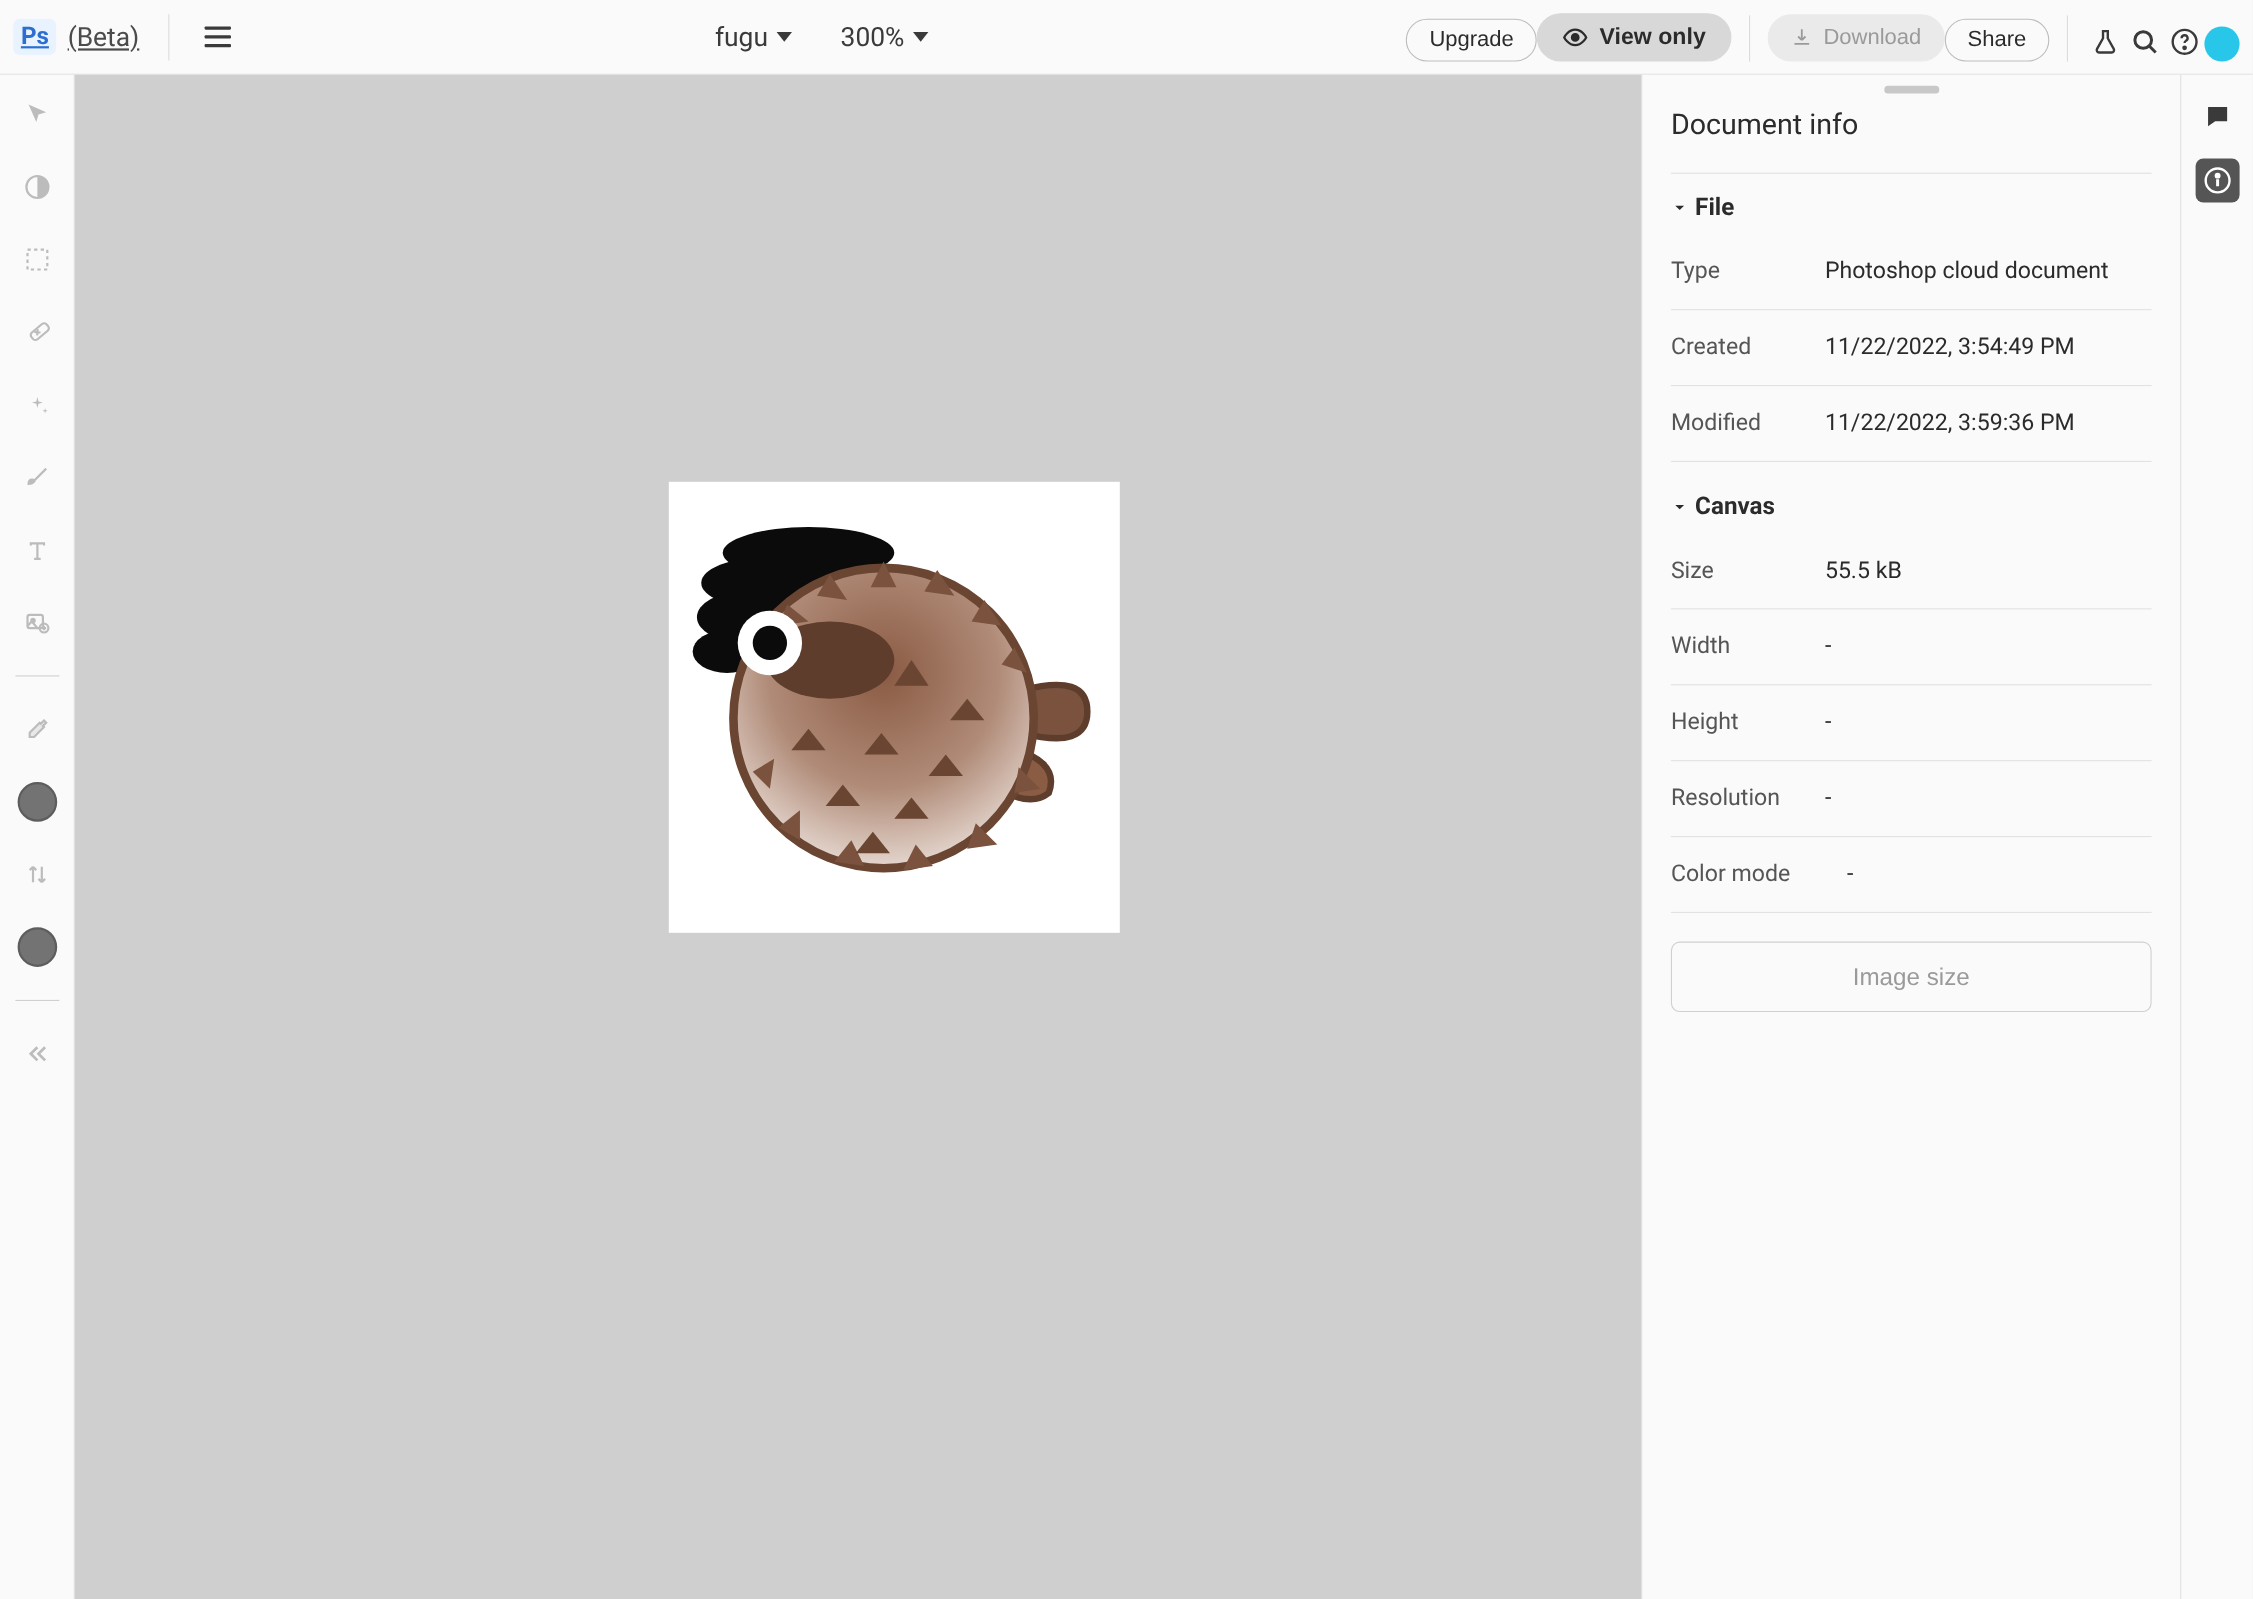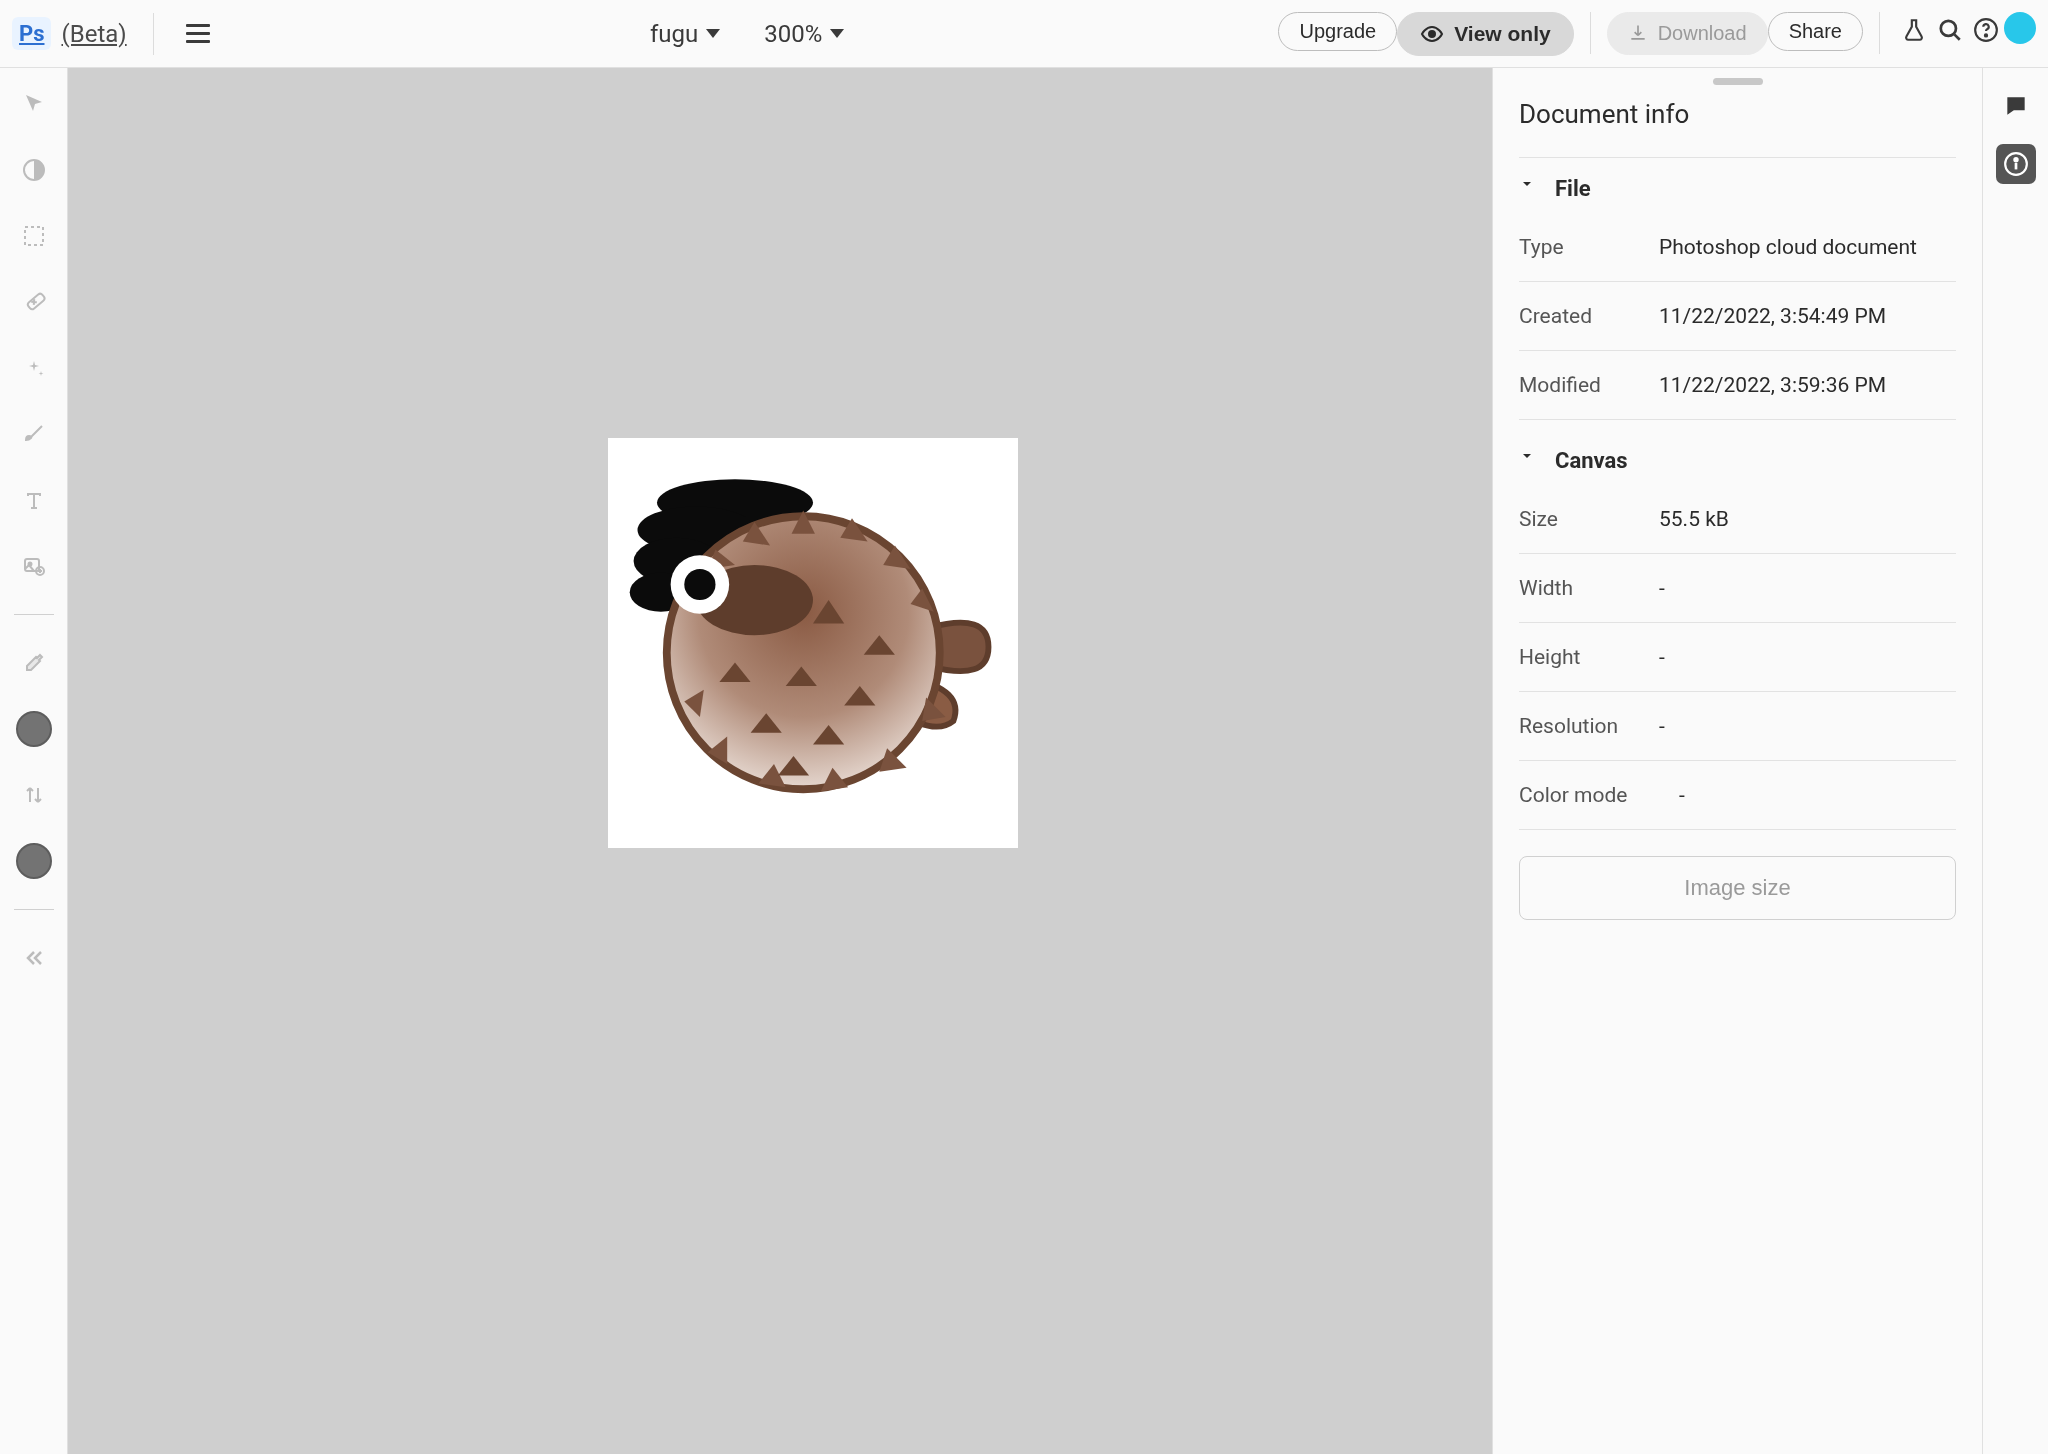--- a/index.html
+++ b/index.html
@@ -27,21 +27,21 @@
   }
   .beta-label { color: #4b4b4b; font-size: 24px; text-decoration: underline; }
   .vdiv { width: 1px; height: 42px; background: #dcdcdc; margin: 0 16px; }
   .hamburger-icon { display: flex; flex-direction: column; gap: 5px; cursor: pointer; padding: 6px; }
   .hamburger-icon span { width: 24px; height: 3px; background: #3a3a3a; border-radius: 1px; }
 
   .header-center { flex: 1; display: flex; justify-content: center; gap: 44px; align-items: center; }
   .doc-drop { display: flex; align-items: center; gap: 8px; font-size: 24px; color: #3a3a3a; cursor: pointer; }
   .chev-down { width: 0; height: 0; border-left: 7px solid transparent; border-right: 7px solid transparent; border-top: 9px solid #3a3a3a; }
 
-  .header-right { display: flex; align-items: flex-start; gap: 0; }
+  .header-right { display: flex; align-items: flex-end; gap: 0; }
   .pill-btn {
     border: 1.5px solid #bdbdbd;
     border-radius: 22px;
     background: transparent;
     padding: 7px 20px;
     font-size: 20px;
     color: #2b2b2b;
     cursor: pointer;
     display: flex; align-items: center; gap: 10px;
   }
@@ -82,21 +82,21 @@
   
   .right-panel {
     width: 490px;
     background: #fafafa;
     border-left: 1px solid #e0e0e0;
     padding: 20px 26px;
     overflow-y:auto;
   }
   .panel-handle { width: 50px; height: 7px; background: #c8c8c8; border-radius: 4px; margin: -10px auto 14px; }
   .panel-title { font-size: 26px; font-weight: 400; color: #2b2b2b; margin-bottom: 28px; }
-  .section-head { display:flex; align-items:flex-start; gap: 20px; margin: 18px 0 12px; cursor:pointer; }
+  .section-head { display:flex; align-items:center; gap: 6px; margin: 18px 0 12px; cursor:pointer; }
   .section-title { font-size: 22px; font-weight: 700; color: #2b2b2b; }
   .section-sep { height:1px;background:#e2e2e2; margin: 6px 0 0; }
 
   .info-row { display:flex; padding: 22px 0; border-bottom: 1px solid #e2e2e2; }
   .info-label { width: 140px; font-size: 21px; color: #555; }
   .info-value { font-size: 21px; color: #2b2b2b; }
 
   .image-size-btn {
     width: 100%;
     border: 1.5px solid #d0d0d0;

